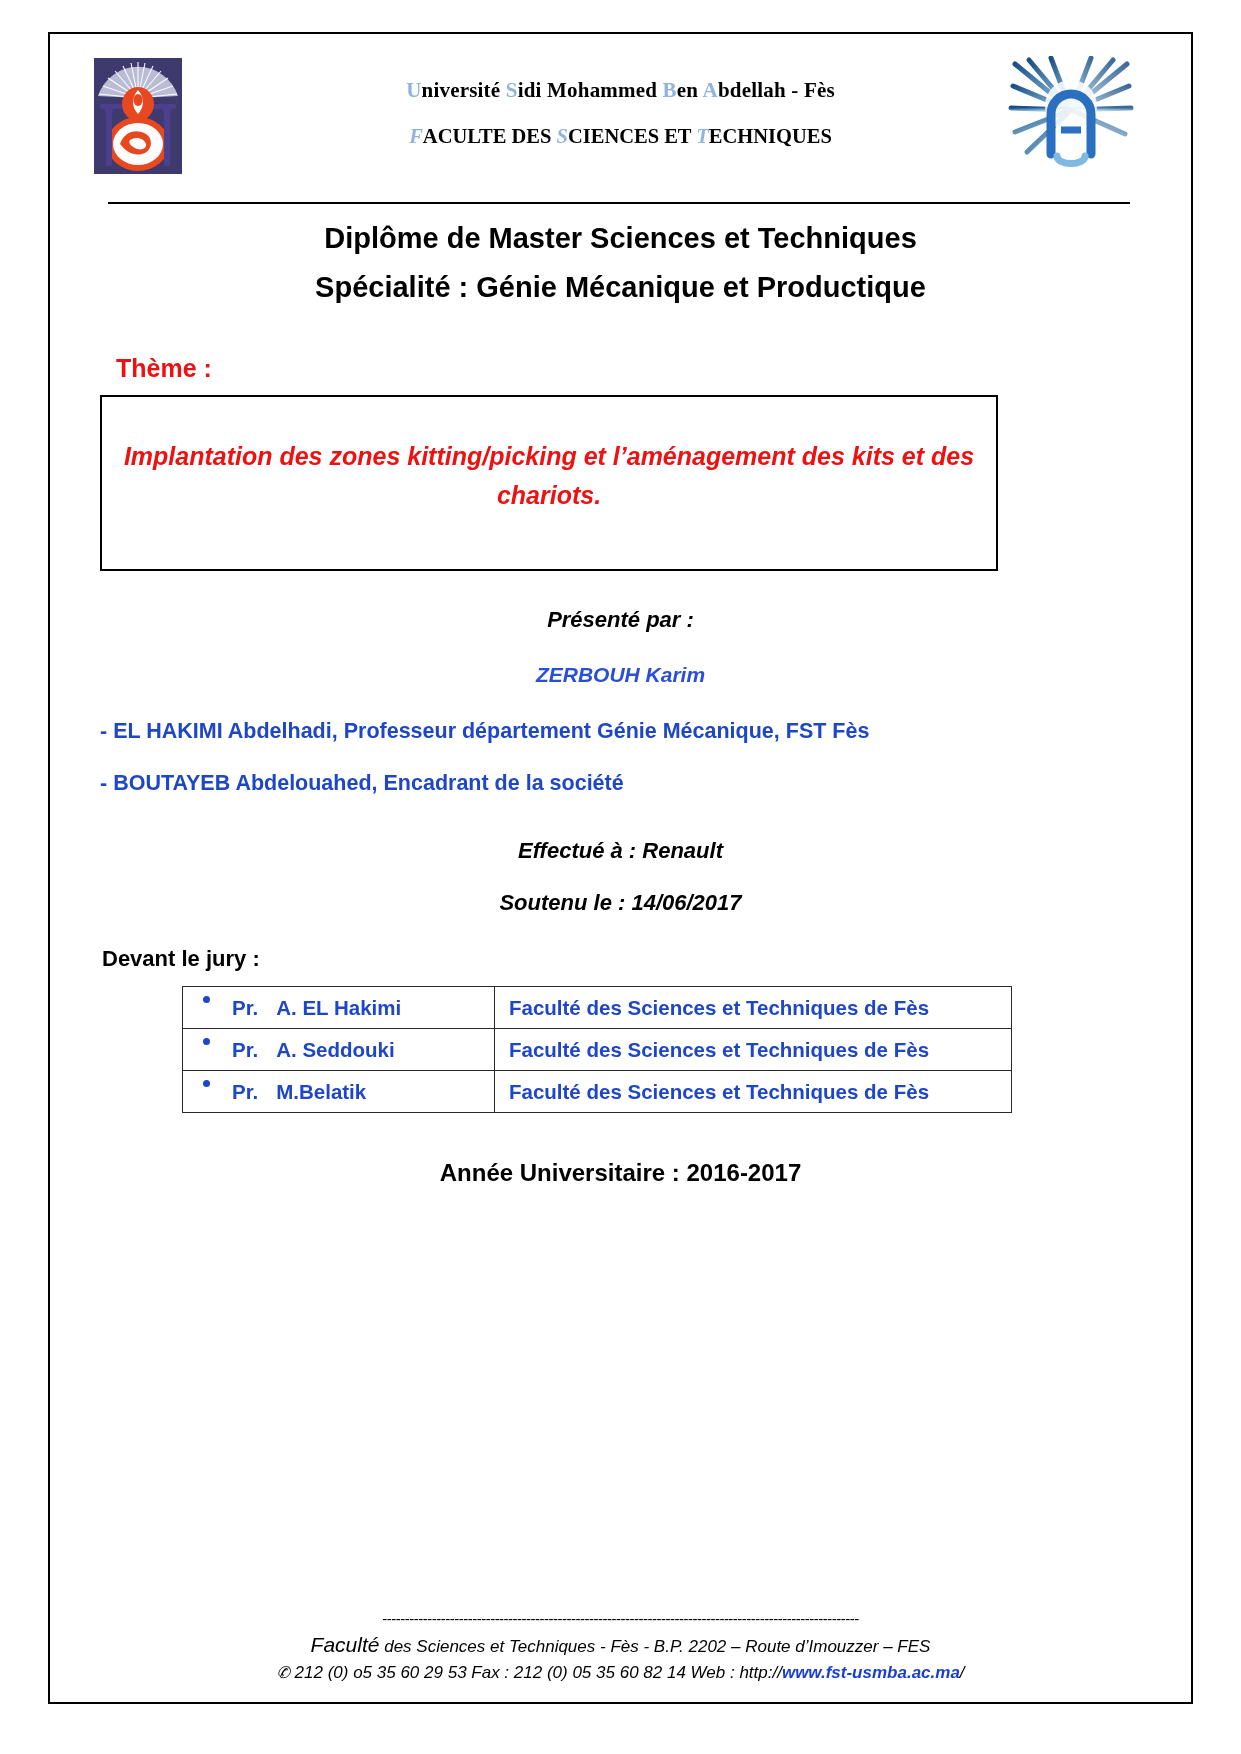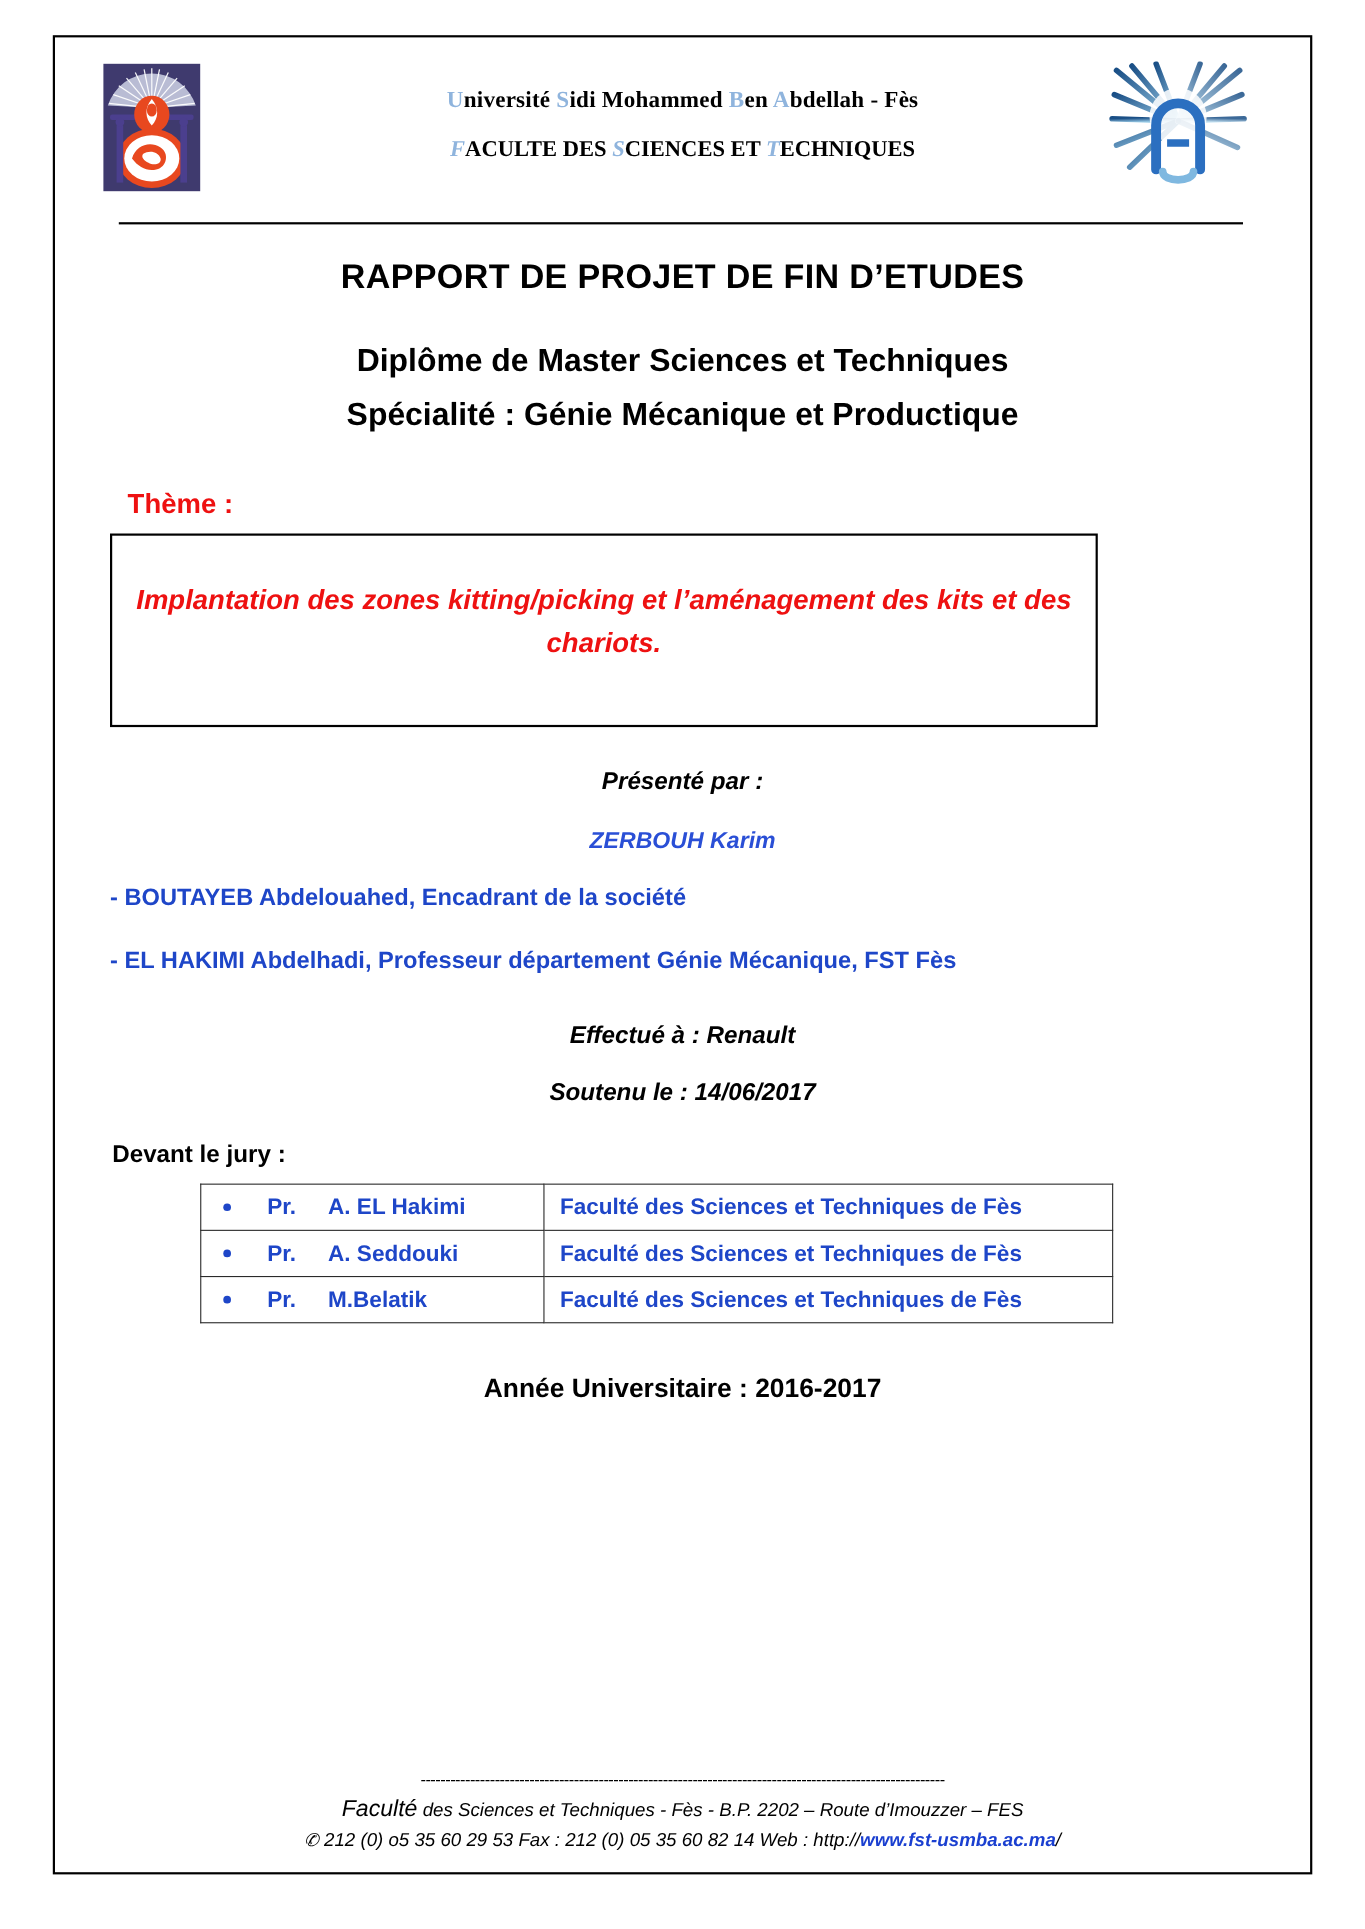--- a/index.html
+++ b/index.html
@@ -216,22 +216,20 @@
     height: 39px;
     color: #1e46c8;
     font-weight: bold;
     font-size: 20.5px;
     vertical-align: middle;
   }
   td.c-name { width: 310px; padding-left: 0; }
   td.c-inst { padding-left: 14px; }
   .bullet-row {
     display: flex;
-    align-items: center;
-    gap: 11px;
   }
   .bul {
     display: inline-block;
     width: 7px; height: 7px;
     border-radius: 50%;
     background: #1e46c8;
     margin-left: 20px;
     margin-right: 22px;
     flex: 0 0 auto;
   }
@@ -374,34 +372,33 @@
 
           <path d="M44 98 L44 58 A20 20 0 0 1 84 58 L84 98" stroke="#2b6fc0" stroke-width="9" fill="none" stroke-linecap="round"></path>
           <line x1="54" y1="74" x2="74" y2="74" stroke="#2b6fc0" stroke-width="7"></line>
           <path d="M50 100 C50 110 78 110 78 100" stroke="#7fb8e0" stroke-width="7" fill="none" stroke-linecap="round"></path>
         </svg>
       </div>
 
       <div class="hrule"></div>
     </div>
 
-    <div class="t-main">RAPPORT DE PROJET DE FIN D’ETUDES</div>
     <div class="t-dip">Diplôme de Master Sciences et Techniques</div>
     <div class="t-spe">Spécialité : Génie Mécanique et Productique</div>
 
     <div class="theme-label">Thème :</div>
     <div class="theme-box">
       <div class="theme-text">Implantation des zones kitting/picking et l’aménagement des kits et des chariots.</div>
     </div>
 
     <div class="presente">Présenté par :</div>
     <div class="student">ZERBOUH Karim</div>
 
+    <div class="sup-line first">- EL HAKIMI Abdelhadi, Professeur département Génie Mécanique, FST Fès</div>
     <div class="sup-line">- BOUTAYEB Abdelouahed, Encadrant de la société</div>
-    <div class="sup-line first">- EL HAKIMI Abdelhadi, Professeur département Génie Mécanique, FST Fès</div>
 
     <div class="effectue">Effectué à : Renault</div>
     <div class="soutenu">Soutenu le : 14/06/2017</div>
     <div class="devant">Devant le jury :</div>
 
     <div class="jury-wrap">
       <table class="jury">
         <tbody>
           <tr>
             <td class="c-name">

